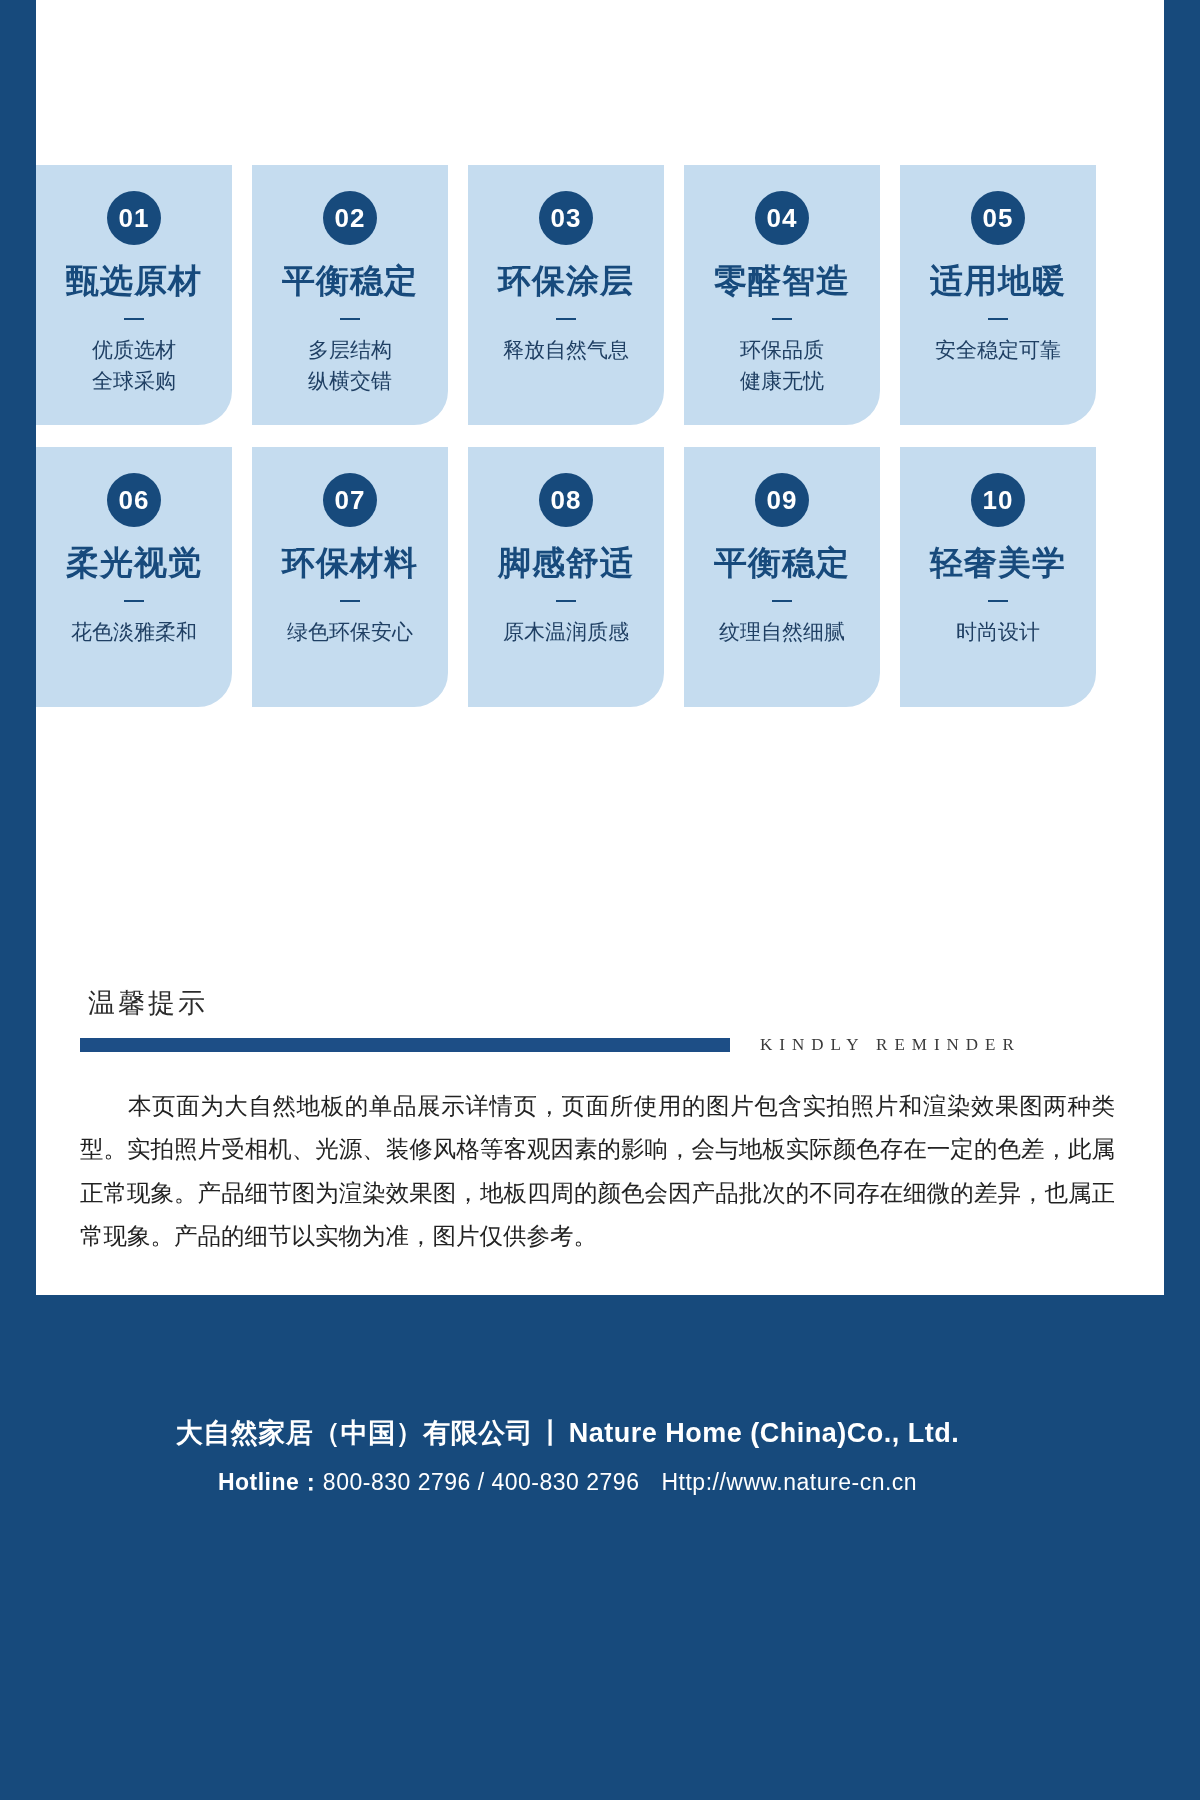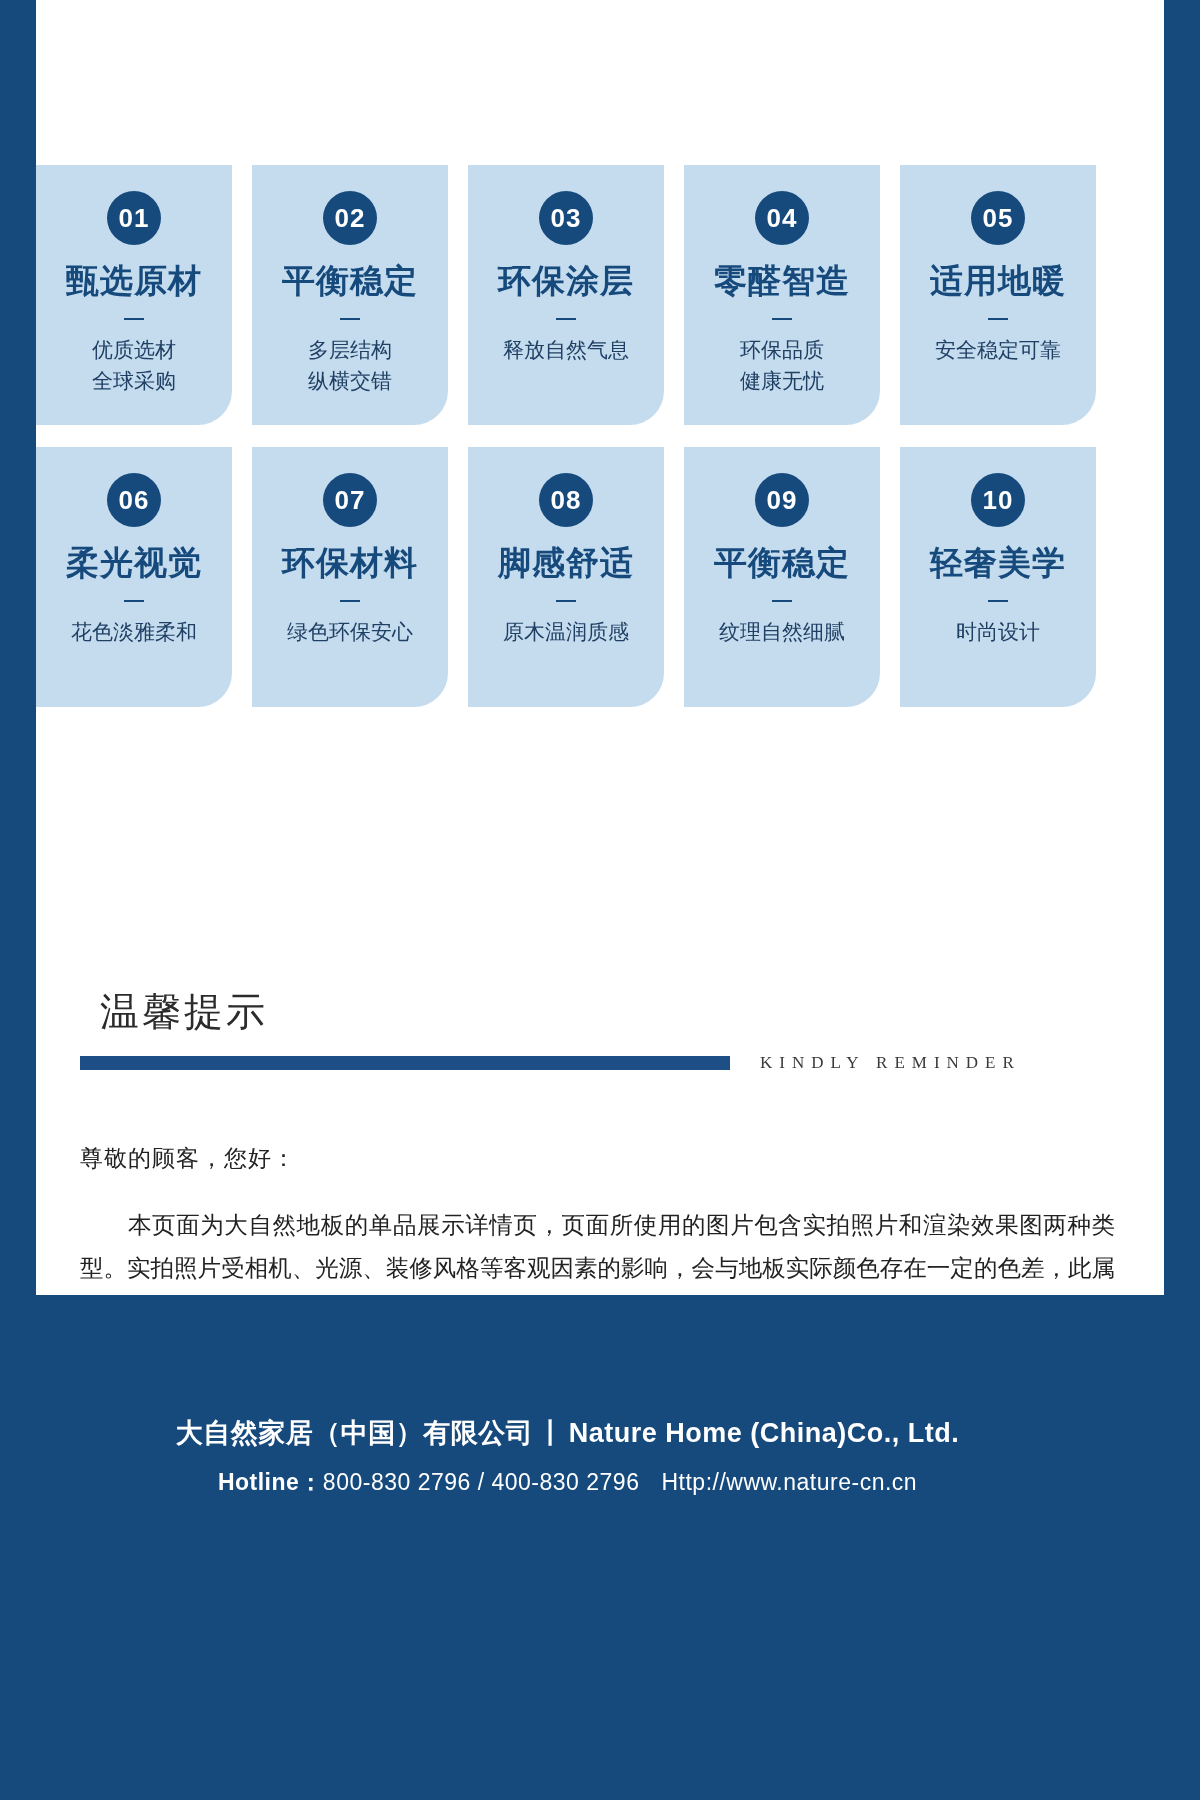--- a/index.html
+++ b/index.html
@@ -88,24 +88,24 @@
   }
 
   
   .reminder {
     position: absolute;
     left: 80px;
     top: 985px;
     width: 1045px;
   }
   .reminder-head-cn {
-    font-size: 39px;
+    font-size: 27px;
     color: #2b2b2b;
     letter-spacing: 3px;
-    margin-left: 20px;
+    margin-left: 8px;
   }
   .reminder-rule-row {
     display: flex;
     align-items: center;
     margin-top: 14px;
   }
   .reminder-rule {
     width: 650px;
     height: 14px;
     background: #1d4e86;
@@ -244,21 +244,20 @@
     </div>
   </div>
 </div>
 
 <div class="reminder">
   <div class="reminder-head-cn">温馨提示</div>
   <div class="reminder-rule-row">
     <div class="reminder-rule"></div>
     <div class="reminder-head-en">KINDLY REMINDER</div>
   </div>
-  <div class="greeting">尊敬的顾客，您好：</div>
   <div class="body-text">本页面为大自然地板的单品展示详情页，页面所使用的图片包含实拍照片和渲染效果图两种类型。实拍照片受相机、光源、装修风格等客观因素的影响，会与地板实际颜色存在一定的色差，此属正常现象。产品细节图为渲染效果图，地板四周的颜色会因产品批次的不同存在细微的差异，也属正常现象。产品的细节以实物为准，图片仅供参考。</div>
 </div>
 
 <div class="footer">
   <div class="footer-inner">
     <div class="footer-line1">
       <span>大自然家居（中国）有限公司</span><span class="sep">丨</span><span>Nature Home (China)Co., Ltd.</span>
     </div>
     <div class="footer-line2">
       <span class="label">Hotline：</span><span>800-830 2796 / 400-830 2796</span><span class="url">Http://www.nature-cn.cn</span>

